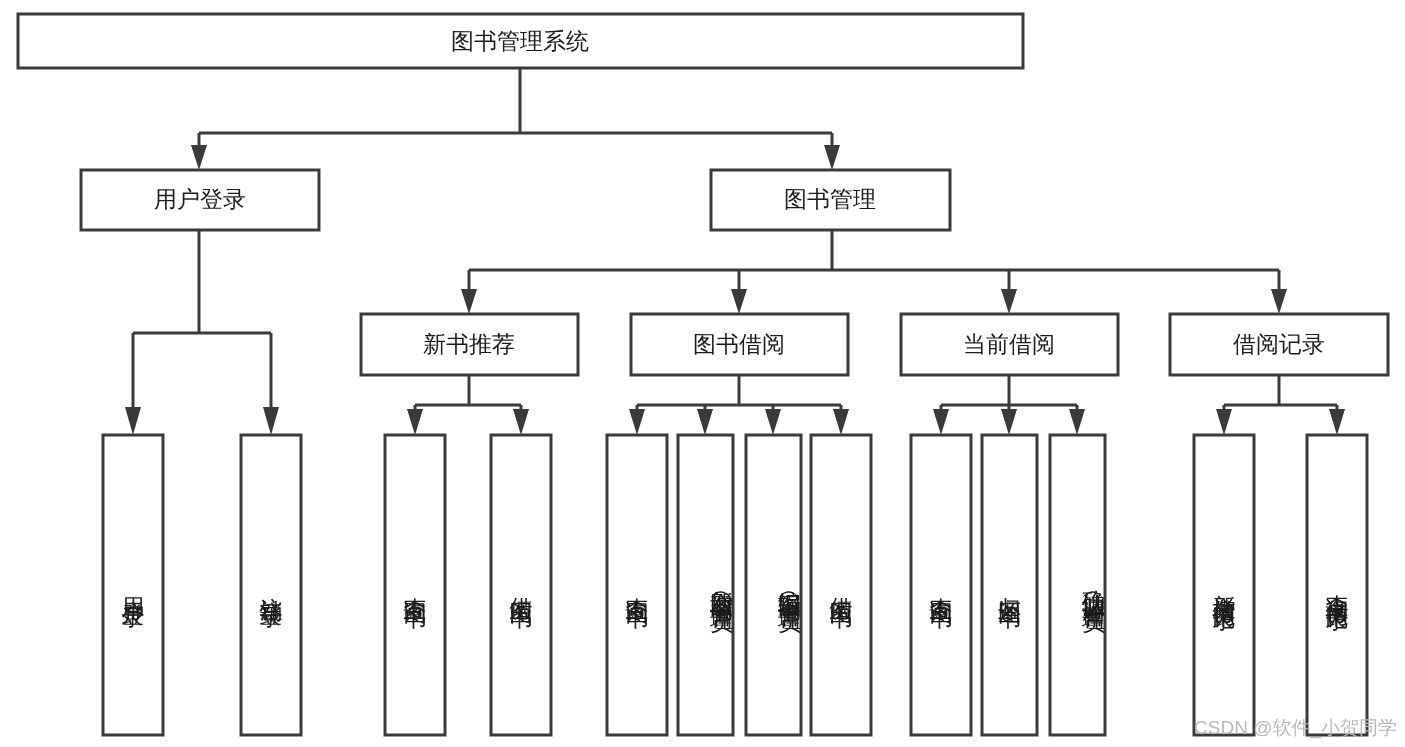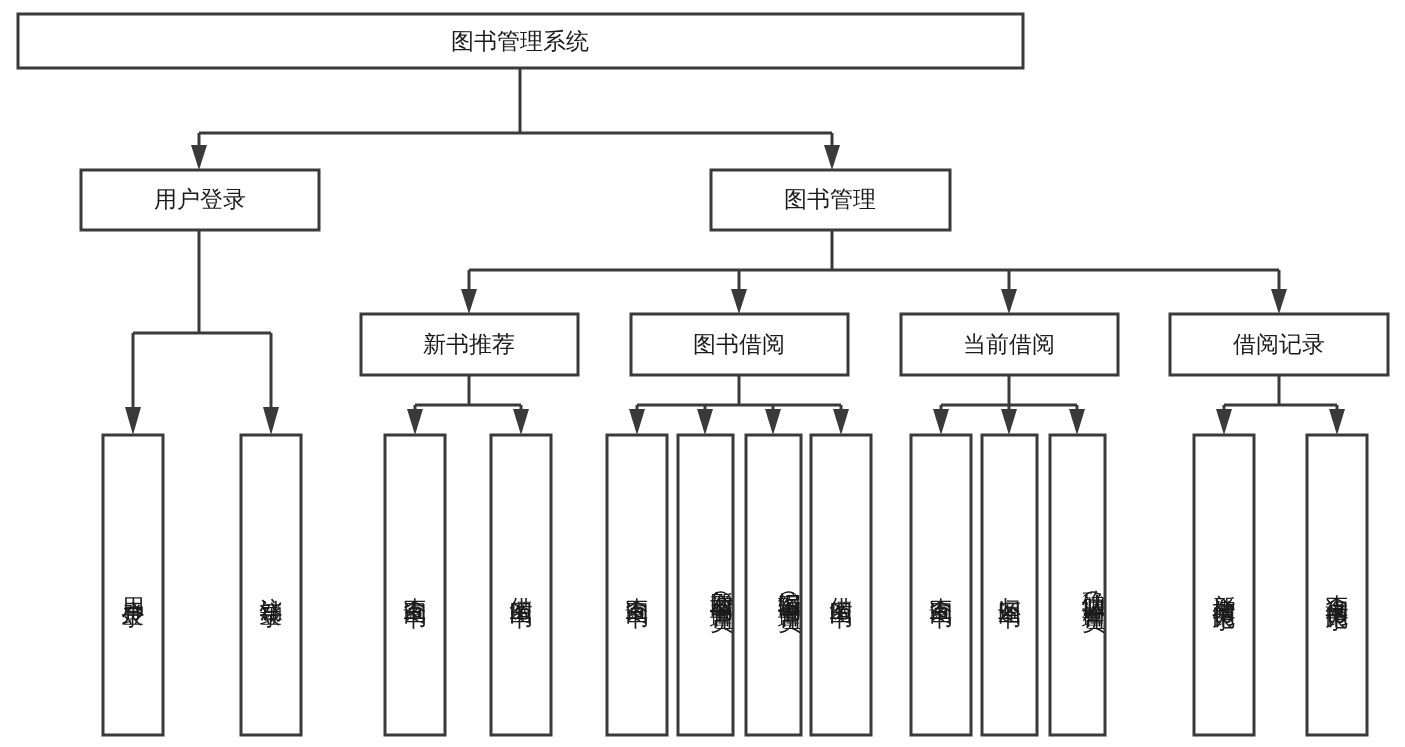--- a/index.html
+++ b/index.html
@@ -204,14 +204,15 @@
   <div class="node-label-v" style="left:746px; top:435px; width:55px; height:300px; align-items:flex-start;">编辑图书（管理员）</div>
   <div class="node-label-v" style="left:811px; top:435px; width:60px; height:300px;">借阅图书</div>
 
   <div class="node-label-v" style="left:911px; top:435px; width:60px; height:300px;">查询图书</div>
   <div class="node-label-v" style="left:982px; top:435px; width:55px; height:300px;">归还图书</div>
   <div class="node-label-v" style="left:1050px; top:435px; width:55px; height:300px; align-items:flex-start;">确认归还（管理员）</div>
 
   <div class="node-label-v" style="left:1194px; top:435px; width:60px; height:300px;">新增借阅记录</div>
   <div class="node-label-v" style="left:1307px; top:435px; width:60px; height:300px;">查询借阅记录</div>
 
+  <div class="watermark">CSDN @软件_小贺同学</div>
 
 </div>
 
 </body></html>

